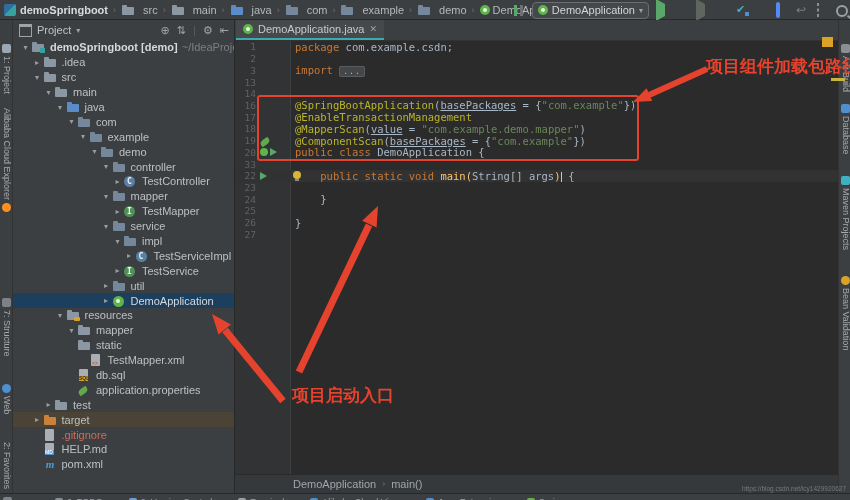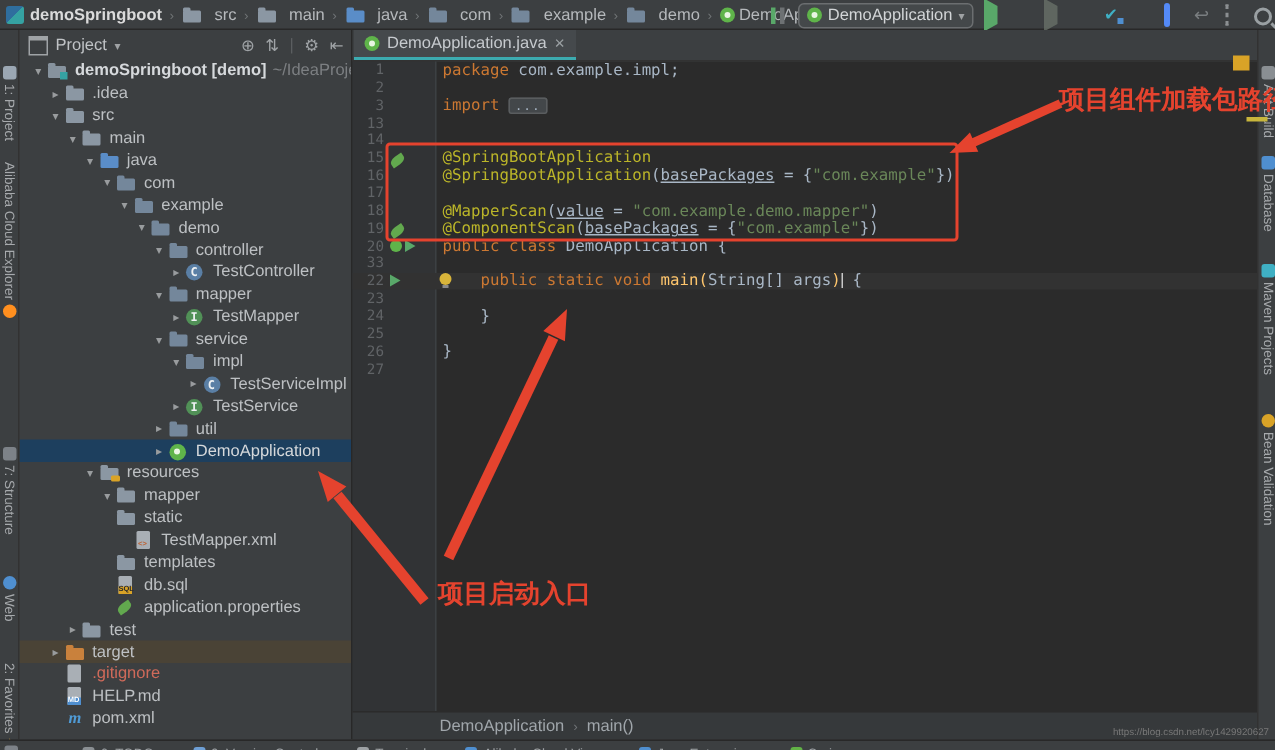--- a/index.html
+++ b/index.html
@@ -358,25 +358,20 @@
           <span class="arrow"></span>
           <span class="tic tic-xml">
             <span class="pg xml">
               <small>&lt;&gt;</small>
             </span>
           </span>
           <span class="tlabel">TestMapper.xml</span>
         </div>
         <div class="trow" style="padding-left: 53px;">
           <span class="arrow"></span>
-          <span class="tic tic-folder fold-shape"></span>
-          <span class="tlabel">templates</span>
-        </div>
-        <div class="trow" style="padding-left: 53px;">
-          <span class="arrow"></span>
           <span class="tic tic-sql">
             <span class="pg sql">
               <small>SQL</small>
             </span>
           </span>
           <span class="tlabel">db.sql</span>
         </div>
         <div class="trow" style="padding-left: 53px;">
           <span class="arrow"></span>
           <span class="tic tic-leaf"><span class="leaf"></span></span>
@@ -421,28 +416,27 @@
   <div id="editor">
     <div id="tabbar">
       <span class="tab">
         <span class="springboot"></span>
         <span>DemoApplication.java</span>
         <span class="tabclose">✕</span>
       </span>
     </div>
     <div id="gutter"></div>
     <div id="coderows">
-        <div class="crow"><span class="lnum">1</span><span class="gics"></span><span class="ctext"><span class="tk-kw">package </span><span class="tk-pl">com.example.impl;</span></span></div>
+        <div class="crow"><span class="lnum">1</span><span class="gics"></span><span class="ctext"><span class="tk-kw">package </span><span class="tk-pl">com.example.csdn;</span></span></div>
         <div class="crow"><span class="lnum">2</span><span class="gics"></span><span class="ctext"></span></div>
         <div class="crow"><span class="lnum">3</span><span class="gics"></span><span class="ctext"><span class="tk-kw">import </span><span class="tk-fold">...</span></span></div>
         <div class="crow"><span class="lnum">13</span><span class="gics"></span><span class="ctext"></span></div>
         <div class="crow"><span class="lnum">14</span><span class="gics"></span><span class="ctext"></span></div>
-        <div class="crow"><span class="lnum">15</span><span class="gics"><span class="gi-leaf"></span></span><span class="ctext"><span class="tk-ann">@SpringBootApplication</span></span></div>
         <div class="crow"><span class="lnum">16</span><span class="gics"></span><span class="ctext"><span class="tk-ann">@SpringBootApplication</span><span class="tk-pl">(</span><span class="tk-attr">basePackages</span><span class="tk-pl"> = {</span><span class="tk-str">"com.example"</span><span class="tk-pl">})</span></span></div>
-        <div class="crow"><span class="lnum">17</span><span class="gics"></span></div>
+        <div class="crow"><span class="lnum">17</span><span class="gics"></span><span class="ctext"><span class="tk-ann">@EnableTransactionManagement</span></span></div>
         <div class="crow"><span class="lnum">18</span><span class="gics"></span><span class="ctext"><span class="tk-ann">@MapperScan</span><span class="tk-pl">(</span><span class="tk-attr">value</span><span class="tk-pl"> = </span><span class="tk-str">"com.example.demo.mapper"</span><span class="tk-pl">)</span></span></div>
         <div class="crow"><span class="lnum">19</span><span class="gics"><span class="gi-leaf"></span></span><span class="ctext"><span class="tk-ann">@ComponentScan</span><span class="tk-pl">(</span><span class="tk-attr">basePackages</span><span class="tk-pl"> = {</span><span class="tk-str">"com.example"</span><span class="tk-pl">})</span></span></div>
         <div class="crow"><span class="lnum">20</span><span class="gics"><span class="gi-boot"></span><span class="gi-run"></span></span><span class="ctext"><span class="tk-kw">public class </span><span class="tk-pl">DemoApplication {</span></span></div>
         <div class="crow"><span class="lnum">33</span><span class="gics"></span><span class="ctext"></span></div>
         <div class="crow hl"><span class="lnum">22</span><span class="gics"><span class="gi-run"></span></span><span class="ctext"><span class="bulb"></span><span class="tk-kw">    public static void </span><span class="tk-meth">main(</span><span class="tk-pl">String[] args</span><span class="tk-meth">)</span><span class="caretbar"></span><span class="tk-pl"> {</span></span></div>
         <div class="crow"><span class="lnum">23</span><span class="gics"></span></div>
         <div class="crow"><span class="lnum">24</span><span class="gics"></span><span class="ctext"><span class="tk-pl">    }</span></span></div>
         <div class="crow"><span class="lnum">25</span><span class="gics"></span><span class="ctext"></span></div>
         <div class="crow"><span class="lnum">26</span><span class="gics"></span><span class="ctext"><span class="tk-pl">}</span></span></div>
         <div class="crow"><span class="lnum">27</span><span class="gics"></span><span class="ctext"></span></div>

